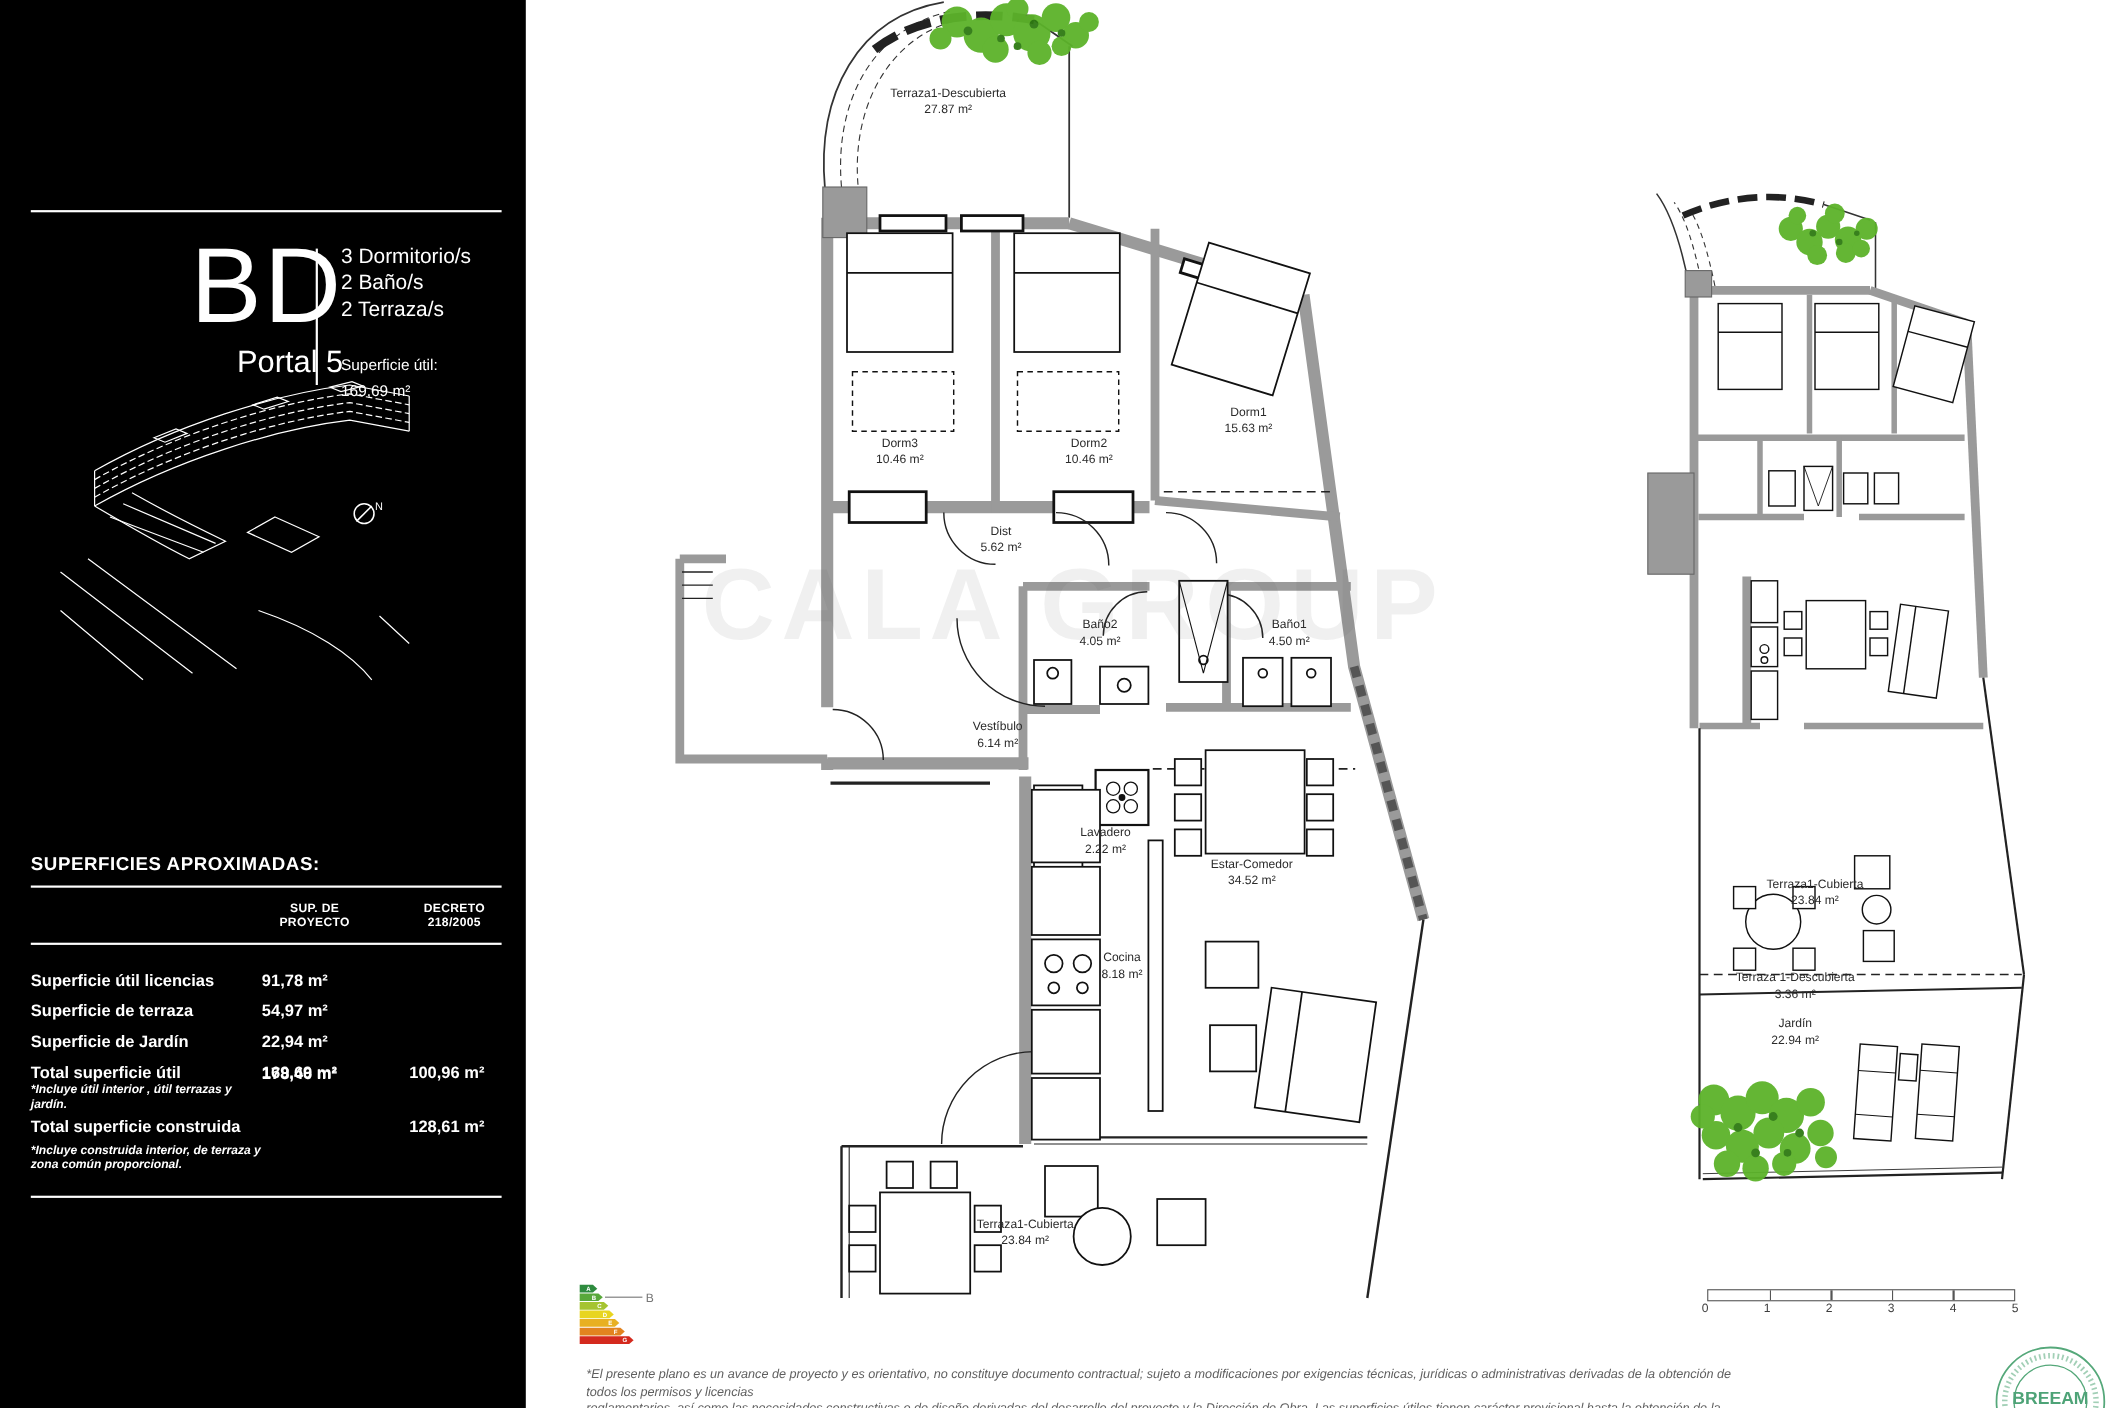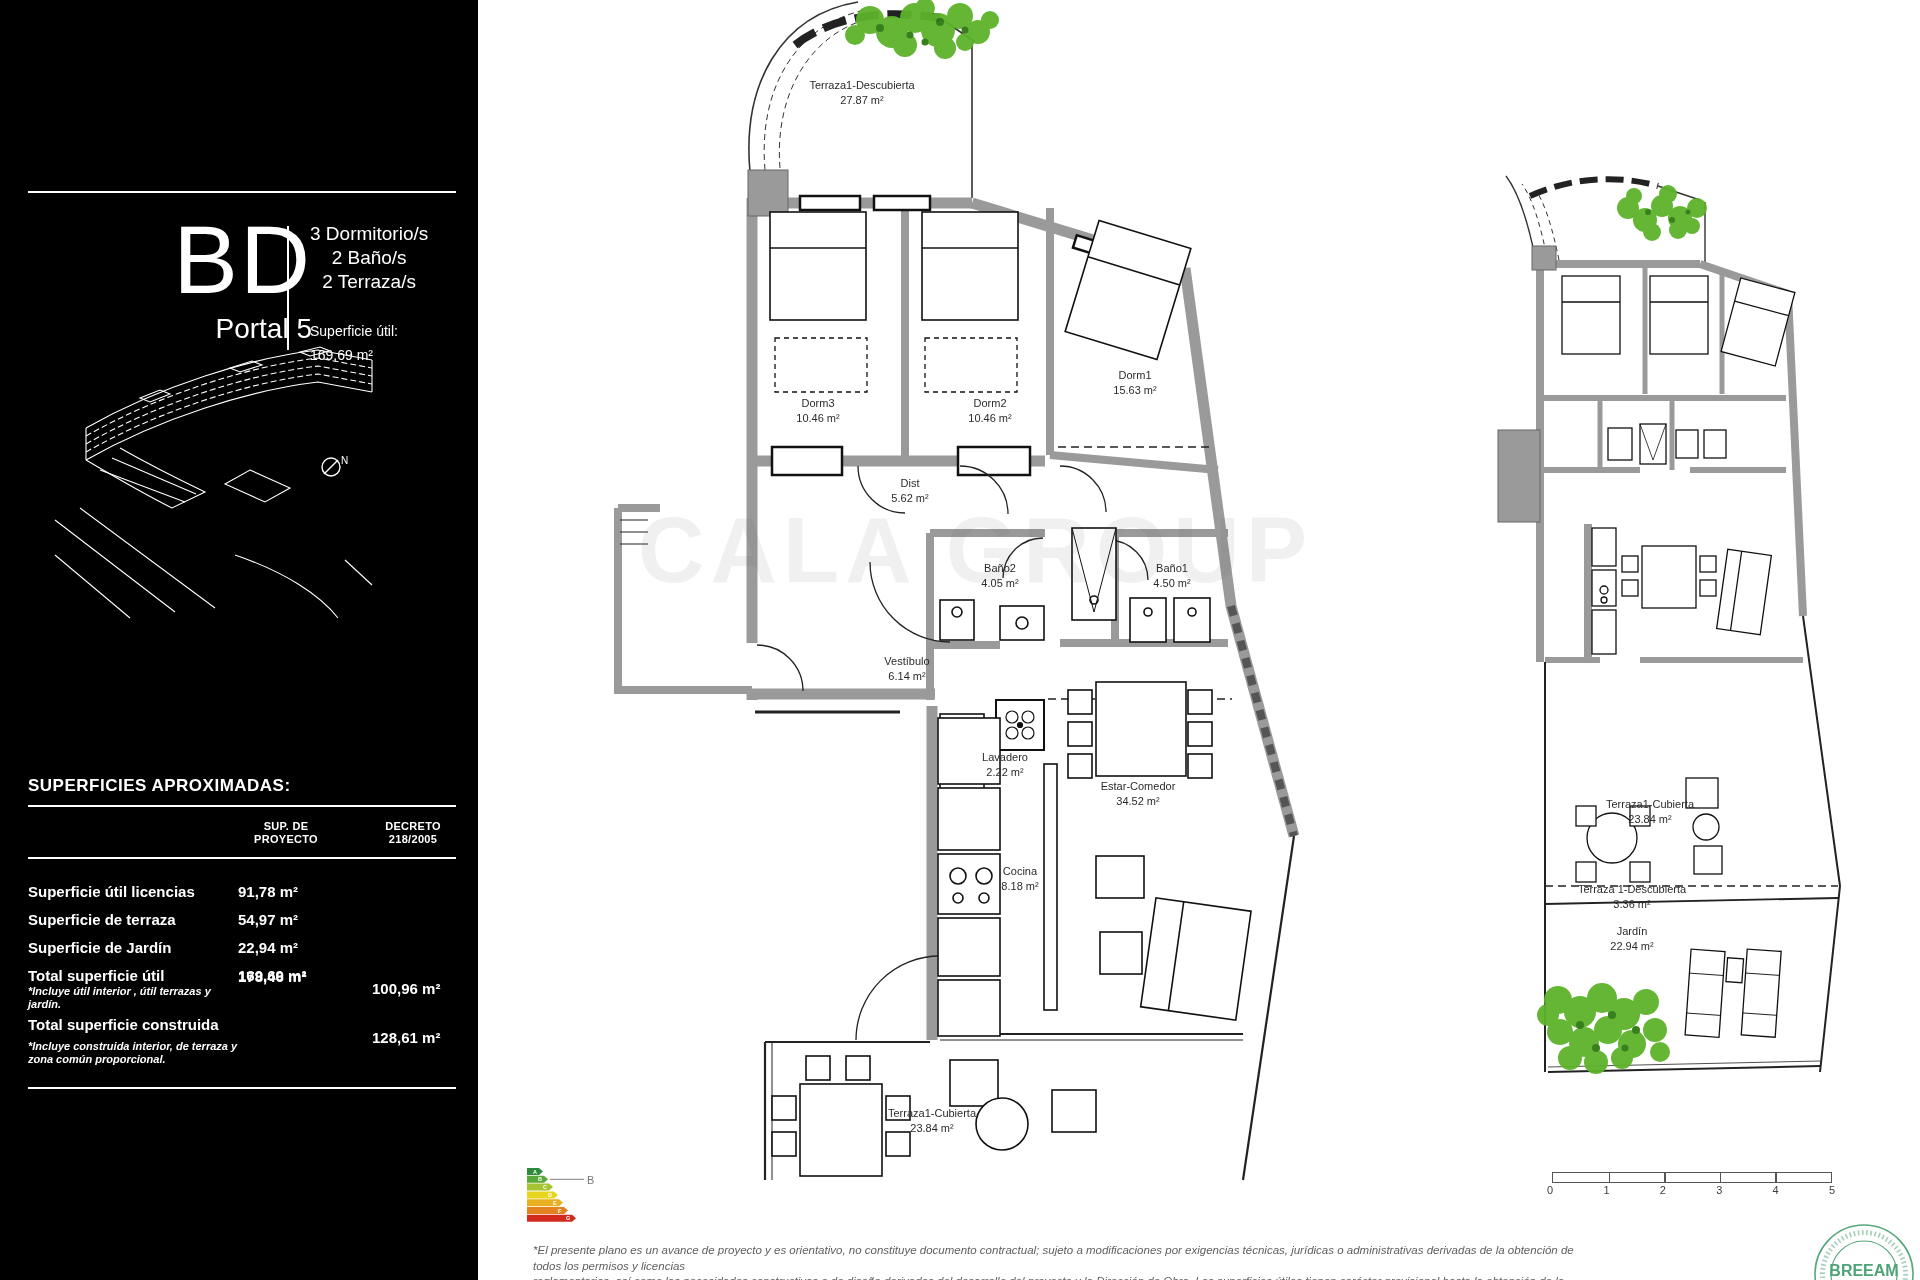--- a/index.html
+++ b/index.html
@@ -5,30 +5,30 @@
   html,body{margin:0;padding:0;background:#fff;}
   .page{position:relative;width:1920px;height:1280px;background:#ffffff;overflow:hidden;
         font-family:"Liberation Sans",sans-serif;}
   
   .sidebar{position:absolute;left:0;top:0;width:478px;height:1280px;background:#000;color:#fff;}
   .sb-topline{position:absolute;left:28px;top:191px;width:428px;height:2px;background:#fff;}
   .bd-block{position:absolute;left:4px;top:210px;width:260px;text-align:right;padding-left:48px;}
   .bd-code{font-size:97px;line-height:100px;font-weight:400;letter-spacing:2px;}
   .bd-portal{font-size:28px;line-height:34px;font-weight:400;margin-top:2px;}
   .sb-vline{position:absolute;left:287px;top:226px;width:2px;height:124px;background:#fff;}
-  .sb-feats{position:absolute;left:310px;top:222px;font-size:19px;line-height:24px;font-weight:400;text-align:center;}
+  .sb-feats{position:absolute;left:310px;top:222px;font-size:19px;line-height:24px;font-weight:400;}
   .sb-sup{position:absolute;left:310px;top:308px;font-size:14px;line-height:24px;margin-top:11px;}
   .sb-iso{position:absolute;left:0;top:330px;}
   .sb-table-title{position:absolute;left:28px;top:776px;font-size:17px;font-weight:700;letter-spacing:.5px;}
   .sb-line{position:absolute;left:28px;height:2px;width:428px;background:#fff;}
   .sb-th{position:absolute;font-size:11px;font-weight:700;text-align:center;line-height:13px;letter-spacing:.3px;}
   .sb-row-label{position:absolute;left:28px;width:205px;font-size:15px;font-weight:700;}
   .sb-row-note{position:absolute;left:28px;width:210px;font-size:11px;font-style:italic;font-weight:700;line-height:13px;}
   .sb-v1{position:absolute;left:238px;width:100px;font-size:15px;font-weight:700;}
-  .sb-v2{position:absolute;left:372px;width:90px;font-size:15px;font-weight:700;margin-top:13px;}
+  .sb-v2{position:absolute;left:372px;width:90px;font-size:15px;font-weight:700;}
   
   .plan-svg{position:absolute;left:0;top:0;width:1920px;height:1280px;}
   .rlabel{position:absolute;transform:translateX(-50%);text-align:center;color:#2b2b2b;
           font-size:11px;line-height:15px;white-space:nowrap;z-index:5;}
   .watermark{position:absolute;left:638px;top:498px;font-size:92px;font-weight:700;
              letter-spacing:6px;color:rgba(90,90,90,0.09);white-space:nowrap;z-index:4;text-align:right;}
   
   .disclaimer{position:absolute;left:533px;top:1243px;width:1062px;font-size:11.5px;line-height:15.5px;
               font-style:italic;color:#5f5f5f;z-index:6;}
   .scalebar{position:absolute;left:1552px;top:1172px;width:278px;height:9px;border:1.5px solid #555;

